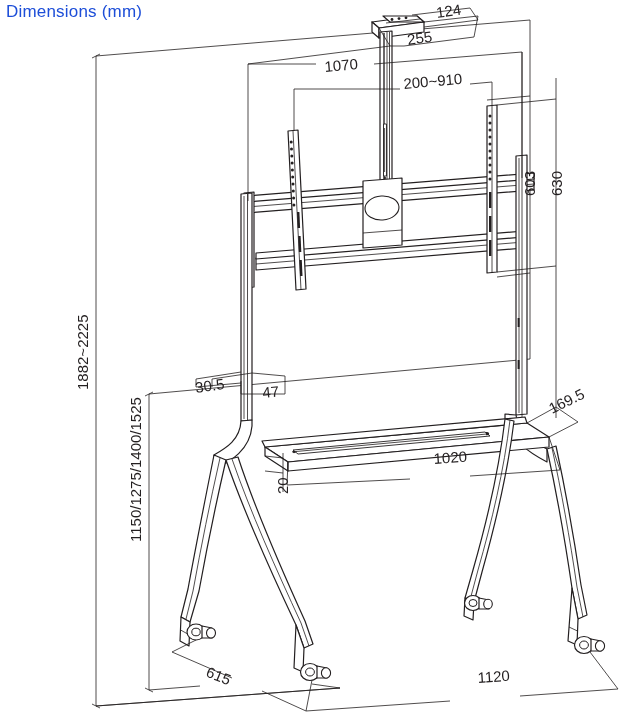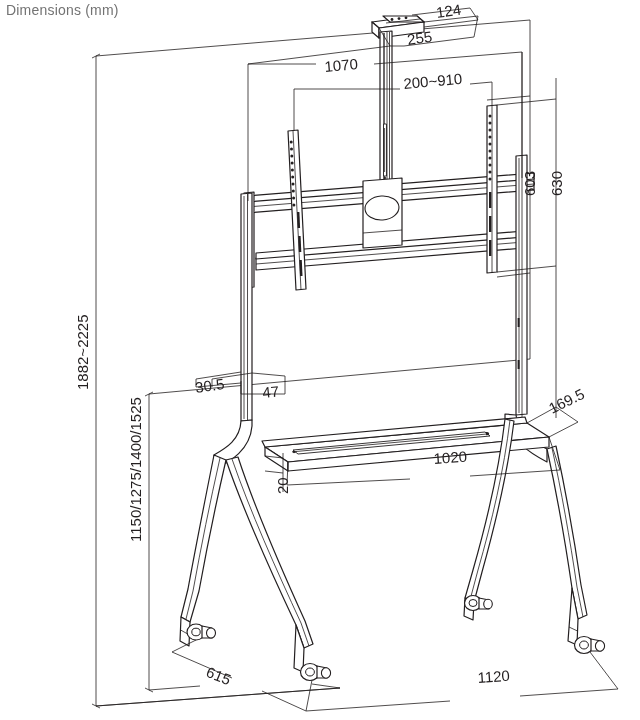--- a/index.html
+++ b/index.html
@@ -1,19 +1,19 @@
 <!DOCTYPE html>
 <html><head>
 <meta charset="utf-8">
 <style>
   html,body{margin:0;padding:0;background:#ffffff;}
   body{width:640px;height:720px;overflow:hidden;
        font-family:"Liberation Sans",sans-serif;}
   #root{position:relative;width:640px;height:720px;background:#fff;}
-  #title{position:absolute;left:6px;top:2px;font-size:14px;color:#737373;
+  #title{position:absolute;left:6px;top:2px;font-size:17px;color:#1d4ed8;
          letter-spacing:.2px;white-space:nowrap;}
   svg{position:absolute;left:0;top:0;display:block;}
   .lnT{fill:none;stroke:#231f20;stroke-width:.8;}
   .med{fill:none;stroke:#231f20;stroke-width:1.35;stroke-linejoin:round;}
   .fillw{fill:#ffffff;stroke:#231f20;stroke-width:1.2;stroke-linejoin:round;}
   .fillwT{fill:#ffffff;stroke:#231f20;stroke-width:.9;stroke-linejoin:round;}
   .dk{fill:#231f20;stroke:none;}
   .dim{fill:none;stroke:#231f20;stroke-width:.8;}
   .dimtxt{font-family:"Liberation Sans",sans-serif;font-size:15px;fill:#231f20;}
 </style>

